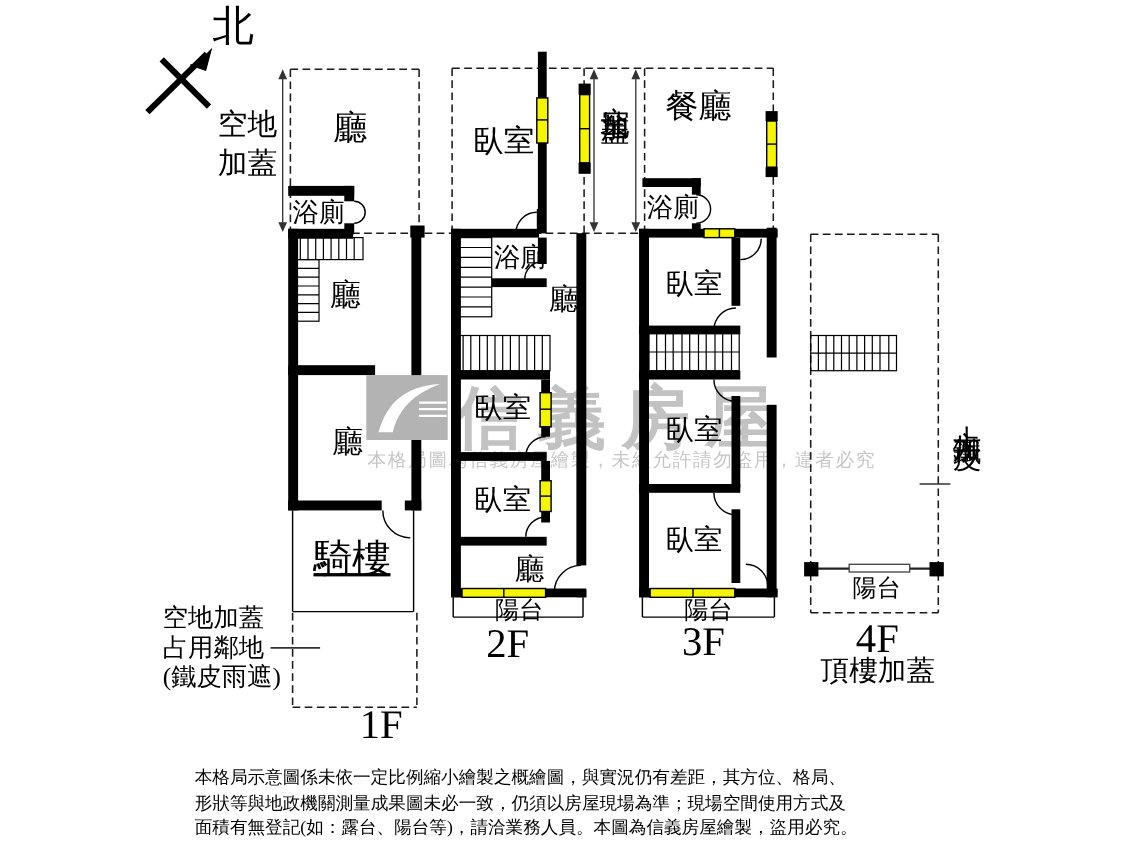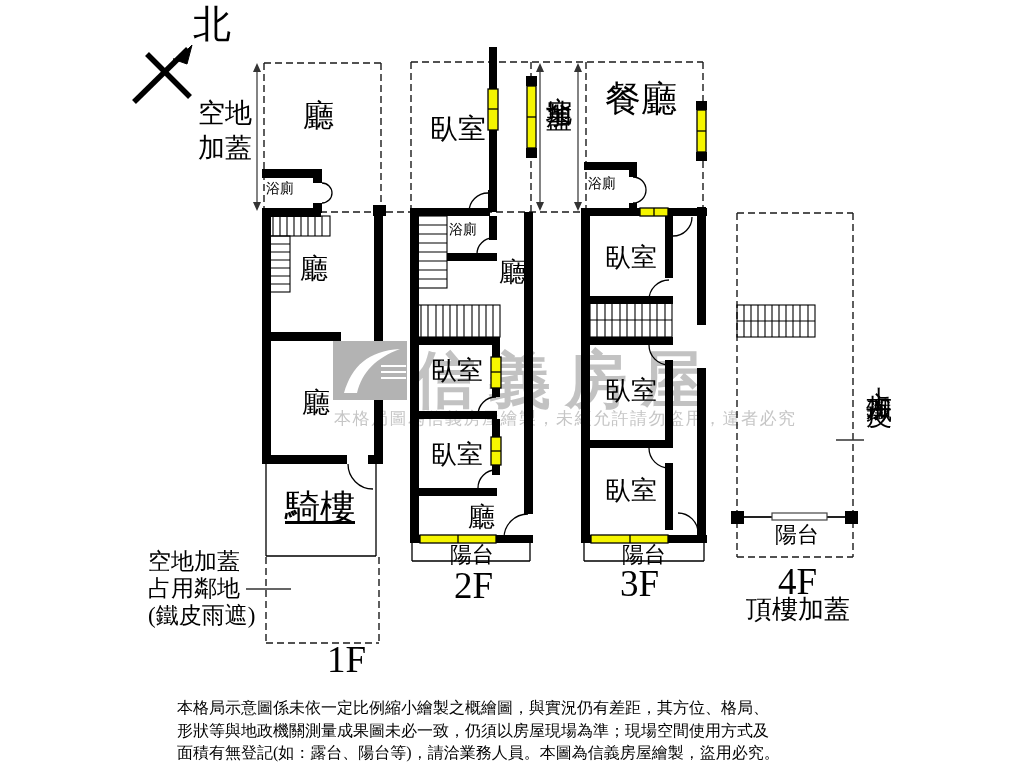--- a/index.html
+++ b/index.html
@@ -7,21 +7,21 @@
           font-family:"Liberation Serif","DejaVu Serif",serif;color:#000;}
   #canvas svg{position:absolute;left:0;top:0;}
   .lbl{position:absolute;white-space:nowrap;line-height:1.1;}
   .wrap2{white-space:normal;word-break:break-all;}
   .vert{writing-mode:vertical-rl;text-orientation:upright;white-space:nowrap;}
   .pre{white-space:pre-line;}
   .wm-big{position:absolute;font-weight:bold;color:#c2c2c2;letter-spacing:14px;font-size:62px;}
   .wm-small{position:absolute;color:#c6c6c6;font-size:17px;letter-spacing:1.5px;}
   .floorname{font-size:37px;}
   .room{font-size:28px;}
-  .room-sm{font-size:14px;}
+  .room-sm{font-size:24px;}
   .balcony{font-size:22px;}
 </style>
 </head>
 <body>
 
 <div id="canvas">
 
   <div class="wm-big" style="left:413px;top:338px;">信義房屋</div>
   <div class="wm-small" style="left:334px;top:407px;">本格局圖為信義房屋繪製，未經允許請勿盜用，違者必究</div>
 
@@ -188,23 +188,23 @@
   <div class="lbl floorname" style="left:303px;top:640px;margin-left:24px;">1F</div>
 
   <div class="lbl room" style="left:430px;top:114px;">臥室</div>
   <div class="lbl vert" style="left:544px;top:76px;font-size:26px;letter-spacing:3px;">空地加蓋</div>
   <div class="lbl room-sm" style="left:449px;top:222px;">浴廁</div>
   <div class="lbl" style="left:499px;top:258px;font-size:27px;">廳</div>
   <div class="lbl" style="left:431px;top:357px;font-size:26px;">臥室</div>
   <div class="lbl" style="left:431px;top:441px;font-size:26px;">臥室</div>
   <div class="lbl" style="left:468px;top:503px;font-size:27px;">廳</div>
   <div class="lbl balcony" style="left:450px;top:543px;">陽台</div>
-  <div class="lbl floorname" style="left:454px;top:566px;">2F</div>
-
-  <div class="lbl" style="left:605px;top:80px;font-size:36px;">餐廳</div>
+  <div class="lbl floorname" style="left:442px;top:566px;">2F</div>
+
+  <div class="lbl" style="left:605px;top:80px;font-size:30px;">餐廳</div>
   <div class="lbl room-sm" style="left:588px;top:176px;">浴廁</div>
   <div class="lbl" style="left:605px;top:244px;font-size:26px;">臥室</div>
   <div class="lbl" style="left:605px;top:377px;font-size:26px;">臥室</div>
   <div class="lbl" style="left:605px;top:477px;font-size:26px;">臥室</div>
   <div class="lbl balcony" style="left:622px;top:543px;">陽台</div>
   <div class="lbl floorname" style="left:620px;top:564px;">3F</div>
 
   <div class="lbl balcony" style="left:775px;top:523px;">陽台</div>
   <div class="lbl floorname" style="left:778px;top:562px;">4F</div>
   <div class="lbl" style="left:746px;top:596px;font-size:26px;text-align:right;">頂樓加蓋</div>

